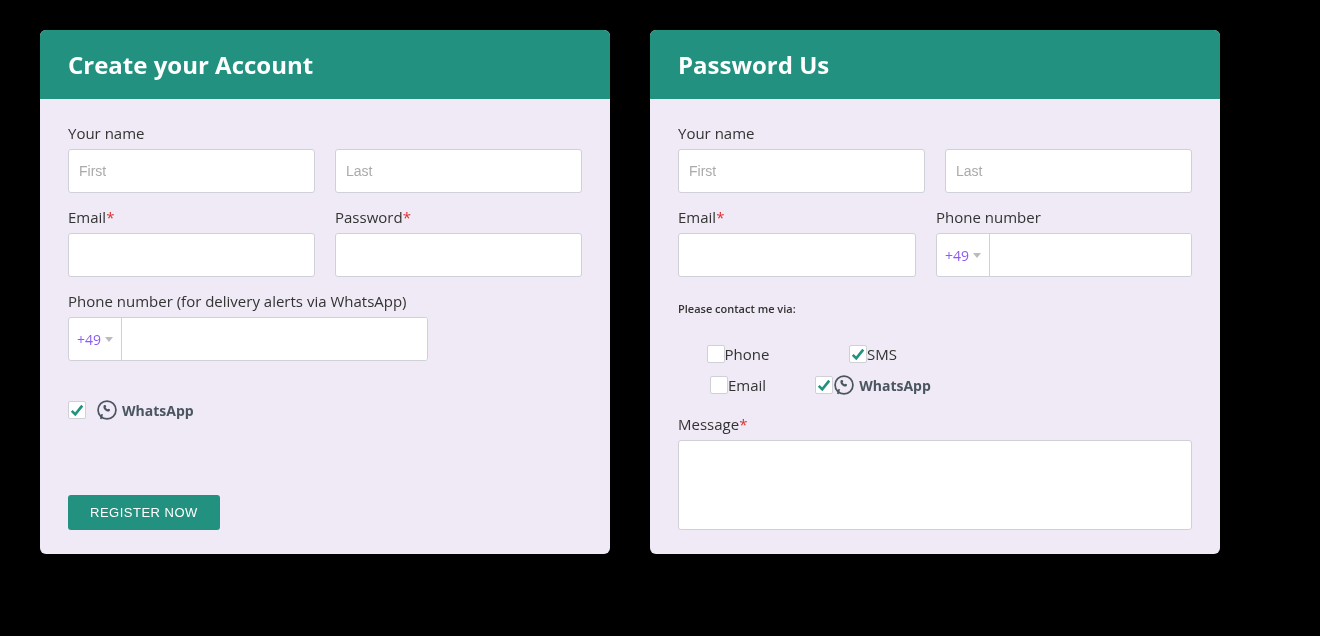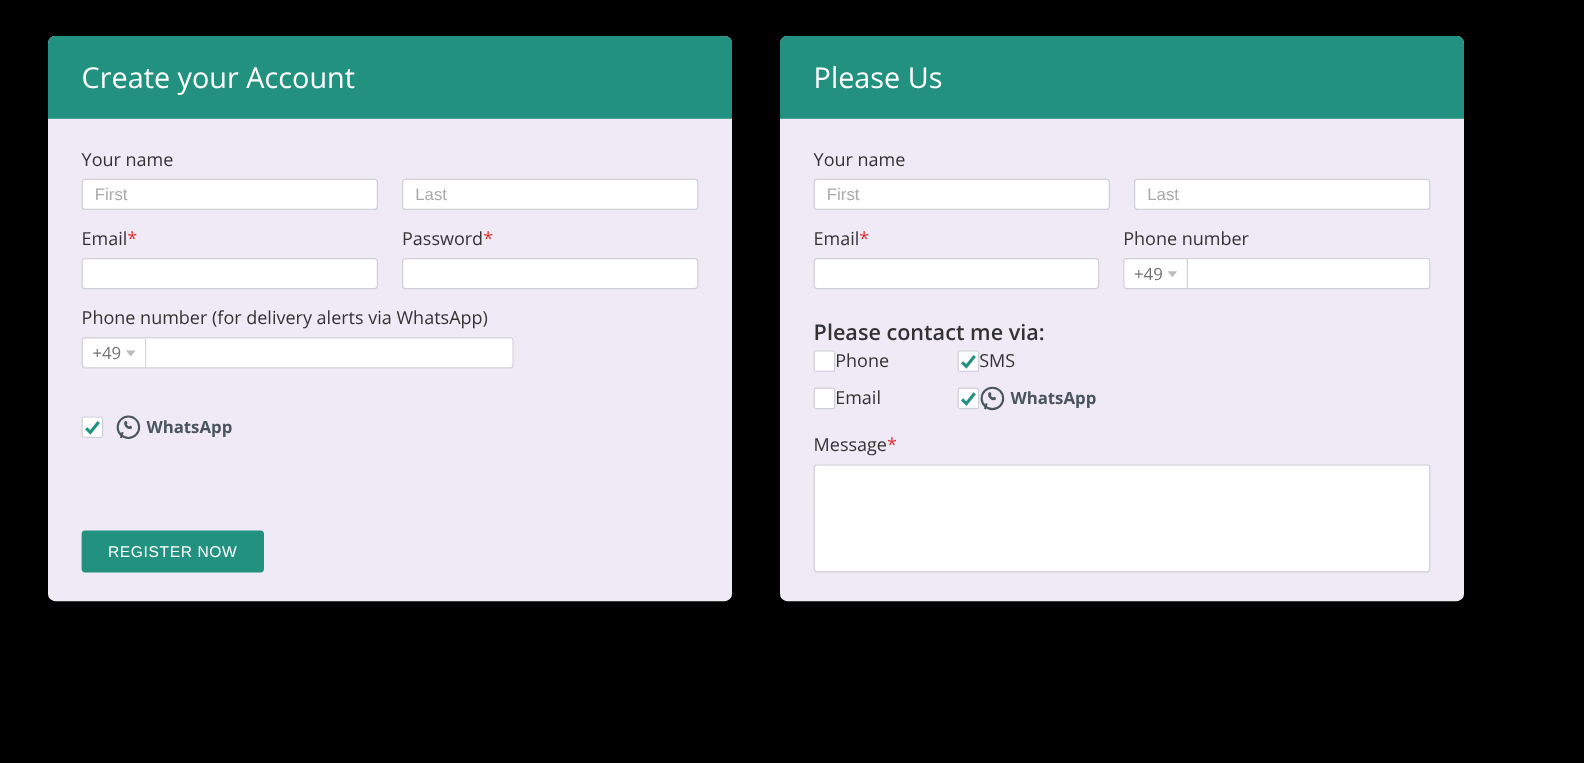--- a/index.html
+++ b/index.html
@@ -19,21 +19,21 @@
     box-shadow: 0 3px 10px rgba(0,0,0,0.4);
     overflow: hidden;
     display: flex;
     flex-direction: column;
   }
   .card-header {
     background: #22917f;
     color: #fff;
     padding: 18px 28px;
     font-size: 24px;
-    font-weight: 400;
+    font-weight: 700;
   }
   .card-body {
     padding: 24px 28px 24px 28px;
     flex: 1;
     display: flex;
     flex-direction: column;
   }
   .row {
     display: flex;
     gap: 20px;
@@ -48,39 +48,39 @@
     font-size: 15px;
     color: #333;
     margin-bottom: 6px;
   }
   .req { color: #e03030; }
   input.text-input, .phone-wrap, textarea {
     width: 100%;
     background: #fff;
     border: 1px solid #d0d0d8;
     border-radius: 3px;
-    height: 26px;
+    height: 44px;
     padding: 0 10px;
     font-size: 14px;
     color: #333;
     outline: none;
   }
   input.text-input::placeholder { color: #aaa; }
   .phone-wrap {
     display: flex;
     align-items: stretch;
     padding: 0;
     overflow: hidden;
   }
   .phone-cc {
     display: flex;
     align-items: center;
     padding: 0 8px;
     border-right: 1px solid #d0d0d8;
-    color: #737373;
+    color: #8b5cf6;
     font-size: 14px;
     gap: 4px;
     cursor: pointer;
   }
   .phone-cc .caret {
     width: 0; height: 0;
     border-left: 4px solid transparent;
     border-right: 4px solid transparent;
     border-top: 5px solid #bbb;
   }
@@ -137,30 +137,31 @@
     display: grid;
     grid-template-columns: 120px 150px;
     row-gap: 10px;
     margin-bottom: 18px;
   }
   .contact-cell {
     display: flex;
     align-items: center;
     gap: 0;
     font-size: 15px;
+    justify-content: center;
   }
   textarea {
     height: 90px;
     padding: 8px 10px;
     resize: none;
   }
   .section-label {
-    font-size: 18px;
+    font-size: 11px;
     font-weight: 600;
-    margin: 10px 0 2px 0;
+    margin: 10px 0 28px 0;
   }
   .spacer { height: 20px; }
 </style>
 </head>
 <body>
 
 <div class="card">
   <div class="card-header">Create your Account</div>
   <div class="card-body">
     <div class="label">Your name</div>
@@ -203,21 +204,21 @@
         </svg>
         <span>WhatsApp</span>
       </span>
     </div>
 
     <button class="btn">REGISTER NOW</button>
   </div>
 </div>
 
 <div class="card">
-  <div class="card-header">Please Us</div>
+  <div class="card-header">Password Us</div>
   <div class="card-body">
     <div class="label">Your name</div>
     <div class="row">
       <input class="text-input" placeholder="First" style="">
       <input class="text-input" placeholder="Last" style="">
     </div>
     <div class="row">
       <div class="field">
         <div class="label"><span>Email</span><span class="req">*</span></div>
         <input class="text-input" style="">

